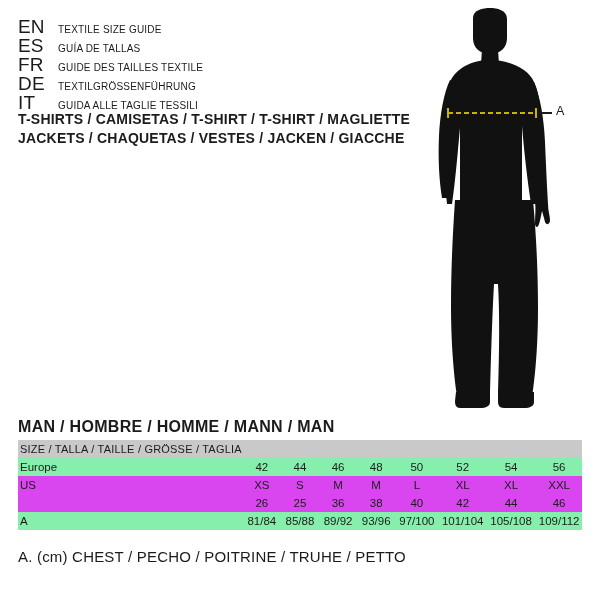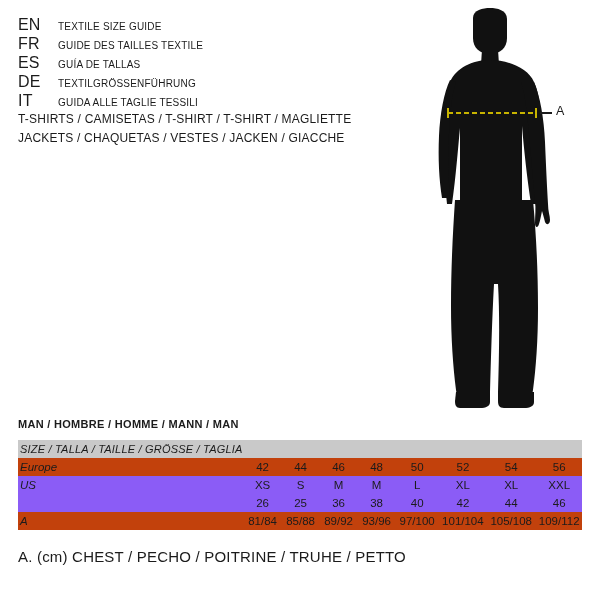--- a/index.html
+++ b/index.html
@@ -24,39 +24,40 @@
   .lang-row {
     display: flex;
     align-items: baseline;
     height: 19px;
     font-size: 13.5px;
     letter-spacing: 0.2px;
   }
   .lang-code {
     width: 40px;
     flex: 0 0 40px;
-    font-size: 16px;
+    font-size: 19px;
   }
   .lang-text {
     font-size: 10px;
     white-space: nowrap;
   }
 
   
   .category-block {
     position: absolute;
     left: 18px;
     top: 110px;
     width: 400px;
   }
   .category-line {
-    font-size: 12px;
+    font-size: 14px;
     line-height: 19px;
     white-space: nowrap;
     letter-spacing: 0.2px;
+    font-weight: bold;
   }
 
   
   .figure-wrap {
     position: absolute;
     left: 400px;
     top: 8px;
     width: 200px;
     height: 400px;
   }
@@ -77,21 +78,21 @@
     width: 12px;
     height: 1.5px;
     background: #1b1b1b;
   }
 
   
   .man-title {
     position: absolute;
     left: 18px;
     top: 418px;
-    font-size: 11px;
+    font-size: 16px;
     font-weight: bold;
     letter-spacing: 0.3px;
     white-space: nowrap;
   }
 
   
   .size-table {
     position: absolute;
     left: 18px;
     top: 440px;
@@ -103,27 +104,26 @@
     padding: 0;
     height: 18px;
     vertical-align: middle;
     white-space: nowrap;
   }
   .size-table tr.head-row td {
     background: #c9c9c9;
     font-size: 11px;
     letter-spacing: 0.2px;
   }
-  .size-table tr.shade td { background: #8b5cf6; }
-  .size-table tr.plain td { background: #c2410c; margin-top: 40px; }
+  .size-table tr.shade td { background: #d946ef; }
+  .size-table tr.plain td { background: #86efac; margin-top: 40px; }
   .size-table td.rowlabel {
     width: 86px;
     padding-left: 2px;
     text-align: left;
-    font-style: italic;
   }
   .size-table td.val {
     width: 68px;
     text-align: center;
     padding-left: 2px;
   }
   .size-table tr.head-row td.rowlabel { padding-left: 2px; }
 
   
   .footnote {
@@ -137,26 +137,26 @@
 </style>
 </head>
 <body>
 
 <div class="lang-block">
   <div class="lang-row">
     <span class="lang-code">EN</span>
     <span class="lang-text">TEXTILE SIZE GUIDE</span>
   </div>
   <div class="lang-row">
+    <span class="lang-code">ES</span>
+    <span class="lang-text">GUÍA DE TALLAS</span>
+  </div>
+  <div class="lang-row">
     <span class="lang-code">FR</span>
     <span class="lang-text">GUIDE DES TAILLES TEXTILE</span>
-  </div>
-  <div class="lang-row">
-    <span class="lang-code">ES</span>
-    <span class="lang-text">GUÍA DE TALLAS</span>
   </div>
   <div class="lang-row">
     <span class="lang-code">DE</span>
     <span class="lang-text">TEXTILGRÖSSENFÜHRUNG</span>
   </div>
   <div class="lang-row">
     <span class="lang-code">IT</span>
     <span class="lang-text">GUIDA ALLE TAGLIE TESSILI</span>
   </div>
 </div>

